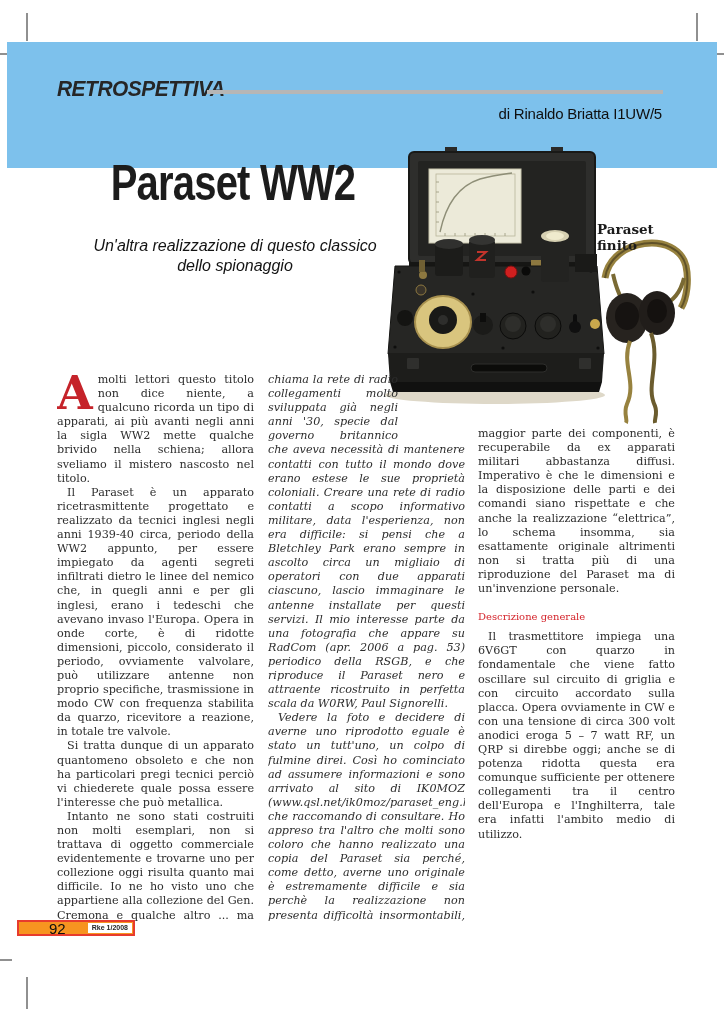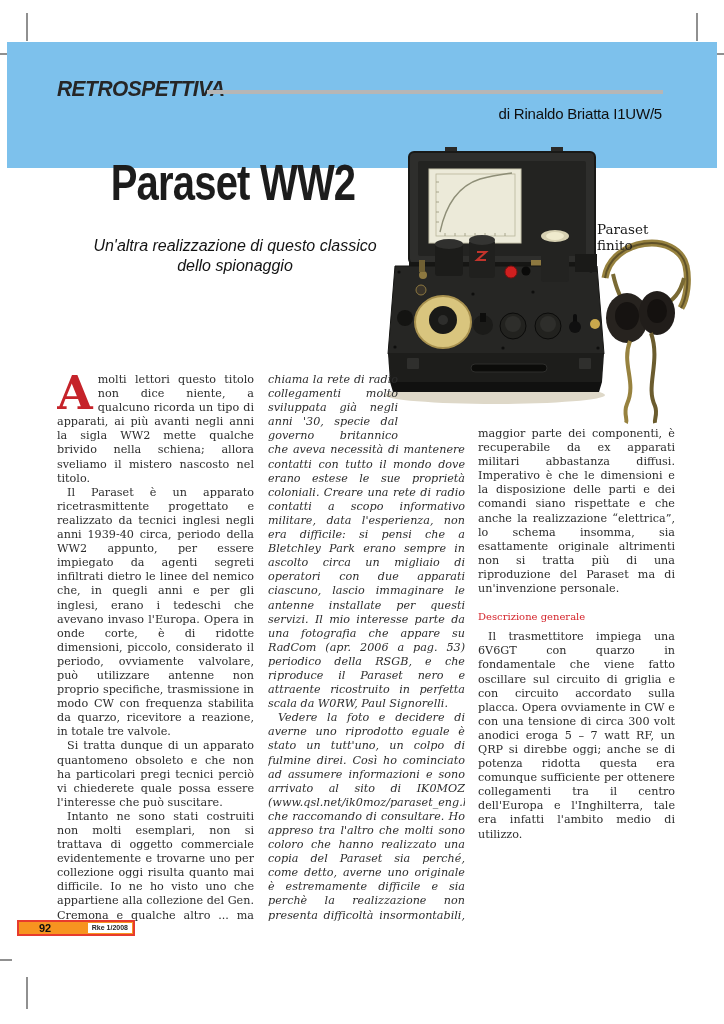--- a/index.html
+++ b/index.html
@@ -20,42 +20,42 @@
   .article-title{position:absolute;left:58px;top:158px;width:350px;text-align:center;margin:0;
         font-family:"Liberation Sans",sans-serif;font-weight:bold;font-size:50px;line-height:1;
         letter-spacing:-1px;color:#1c1c1c;transform:scaleX(.8);transform-origin:center;}
   .subtitle{position:absolute;left:70px;top:231px;width:320px;margin:5px;text-align:center;
         font-family:"Liberation Sans",sans-serif;font-style:italic;font-size:16px;line-height:20px;
         color:#141414;}
 
   
   .photo{position:absolute;left:383px;top:142px;width:341px;height:282px;}
   .photo svg{position:absolute;left:0;top:0;}
-  .photo-caption{position:absolute;left:214px;top:79px;font-weight:normal;font-size:13.5px;
+  .photo-caption{position:absolute;left:214px;top:79px;font-weight:bold;font-size:13.5px;
         line-height:16px;color:#1b1b1b;}
   .photo-caption span{display:block;}
 
   
   .col{position:absolute;top:373px;width:197px;font-size:11.2px;line-height:14.1px;
         text-align:justify;color:#2d2d2d;overflow:hidden;}
   #col1{left:57px;height:552px;}
   #col2{left:268px;height:552px;font-style:italic;}
   #col3{left:478px;height:498px;padding-top:54px;}
   .col p{margin:0;text-indent:10px;}
   .col p.first{text-indent:0;}
   .dropcap{float:left;font-weight:bold;font-size:46px;line-height:37px;color:#c5232a;
         margin:2px 5px 0 0;}
   .intrude{float:right;width:67px;height:58px;}
   .col-heading{color:#d4242b;font-weight:normal;font-size:10px;margin:14px 0 6px;text-indent:0;}
 
   
   .footer-bar{position:absolute;left:17px;top:920px;width:118px;height:16px;background:#f79420;
         border:2px solid #e73b2d;box-sizing:border-box;display:flex;align-items:center;
         font-family:"Liberation Sans",sans-serif;}
-  .page-number{margin-left:20px;font-weight:bold;font-size:11px;line-height:1;color:#0e0e0e;}
+  .page-number{margin-left:30px;font-weight:normal;font-size:15px;line-height:1;color:#0e0e0e;}
   .issue-box{margin-left:auto;margin-right:1px;background:#ffffff;padding:1px 4px;
         font-weight:bold;font-size:7px;line-height:1.1;color:#252525;white-space:nowrap;}
 </style>
 </head>
 <body>
 
 <div class="page">
 
   <div class="crop" style="left:26px;top:13px;width:2px;height:28px;"></div>
   <div class="crop" style="left:696px;top:13px;width:2px;height:28px;"></div>
@@ -174,21 +174,21 @@
     </svg>
     <figcaption class="photo-caption">
       <span>Paraset</span>
       <span>finito</span>
     </figcaption>
   </figure>
 
   <div class="col" id="col1">
     <p class="first"><span class="dropcap">A</span><span>molti lettori questo titolo non dice niente, a qualcuno ricorda un tipo di apparati, ai più avanti negli anni la sigla WW2 mette qualche brivido nella schiena; allora sveliamo il mistero nascosto nel titolo.</span></p>
     <p>Il Paraset è un apparato ricetrasmittente progettato e realizzato da tecnici inglesi negli anni 1939-40 circa, periodo della WW2 appunto, per essere impiegato da agenti segreti infiltrati dietro le linee del nemico che, in quegli anni e per gli inglesi, erano i tedeschi che avevano invaso l'Europa. Opera in onde corte, è di ridotte dimensioni, piccolo, considerato il periodo, ovviamente valvolare, può utilizzare antenne non proprio specifiche, trasmissione in modo CW con frequenza stabilita da quarzo, ricevitore a reazione, in totale tre valvole.</p>
-    <p>Si tratta dunque di un apparato quantomeno obsoleto e che non ha particolari pregi tecnici perciò vi chiederete quale possa essere l'interesse che può suscitare.</p>
+    <p>Si tratta dunque di un apparato quantomeno obsoleto e che non ha particolari pregi tecnici perciò vi chiederete quale possa essere l'interesse che può metallica.</p>
     <p>Intanto ne sono stati costruiti non molti esemplari, non si trattava di oggetto commerciale evidentemente e trovarne uno per collezione oggi risulta quanto mai difficile. Io ne ho visto uno che appartiene alla collezione del Gen. Cremona e qualche altro ... ma solo in fotografia.</p>
 
   </div>
 
   <div class="col" id="col2">
     <p class="first"><span class="intrude"></span><span>chiama la rete di radio collegamenti molto sviluppata già negli anni '30, specie dal governo britannico che aveva necessità di mantenere contatti con tutto il mondo dove erano estese le sue proprietà coloniali. Creare una rete di radio contatti a scopo informativo militare, data l'esperienza, non era difficile: si pensi che a Bletchley Park erano sempre in ascolto circa un migliaio di operatori con due apparati ciascuno, lascio immaginare le antenne installate per questi servizi. Il mio interesse parte da una fotografia che appare su RadCom (apr. 2006 a pag. 53) periodico della RSGB, e che riproduce il Paraset nero e attraente ricostruito in perfetta scala da W0RW, Paul Signorelli.</span></p>
     <p>Vedere la foto e decidere di averne uno riprodotto eguale è stato un tutt'uno, un colpo di fulmine direi. Così ho cominciato ad assumere informazioni e sono arrivato al sito di IK0MOZ (www.qsl.net/ik0moz/paraset_eng.htm) che raccomando di consultare. Ho appreso tra l'altro che molti sono coloro che hanno realizzato una copia del Paraset sia perché, come detto, averne uno originale è estremamente difficile e sia perchè la realizzazione non presenta difficoltà insormontabili, anzi la</p>
   </div>
 
   <div class="col" id="col3">

